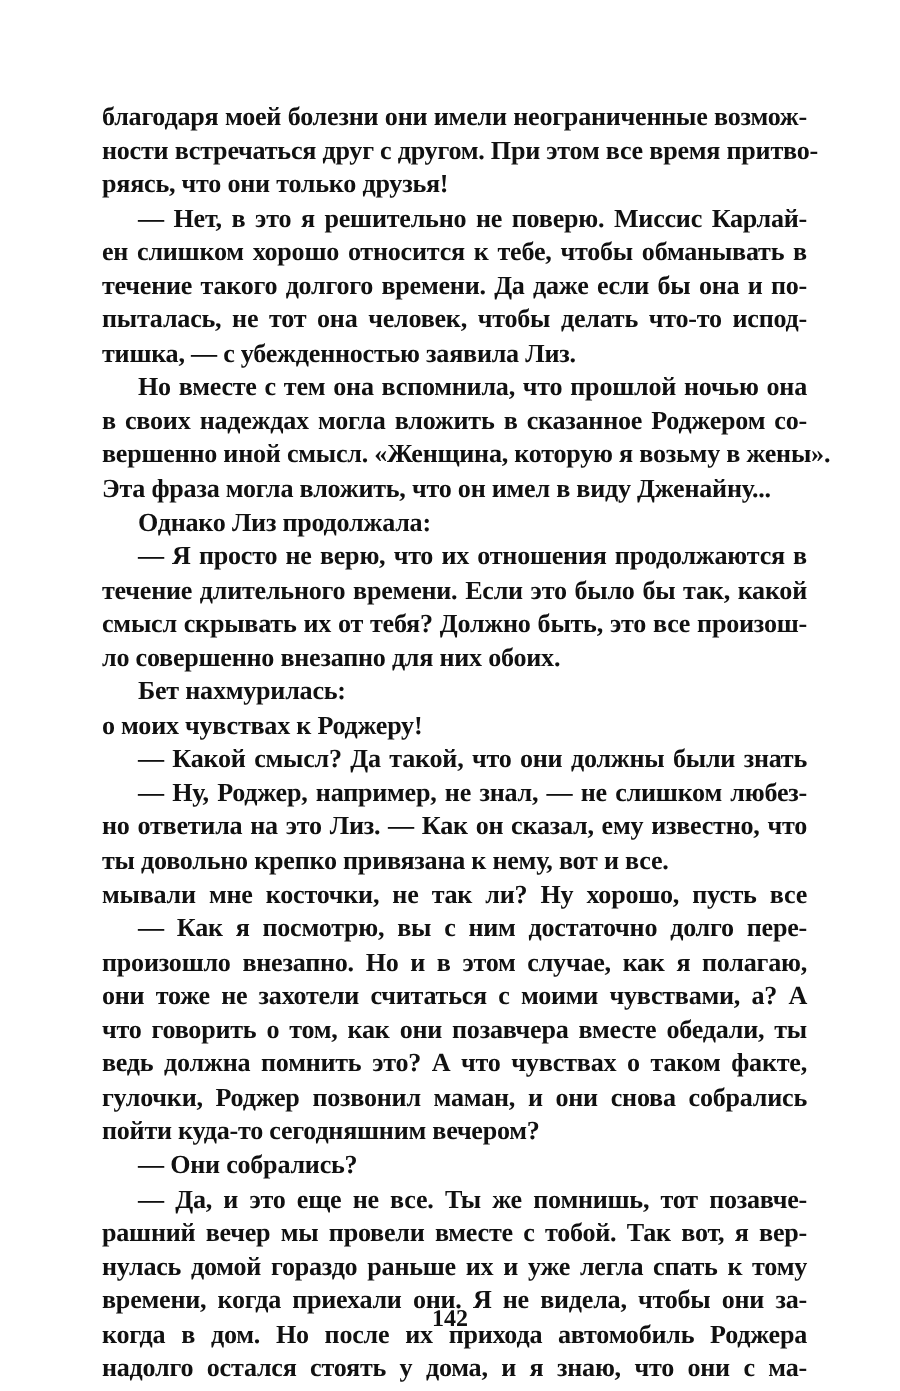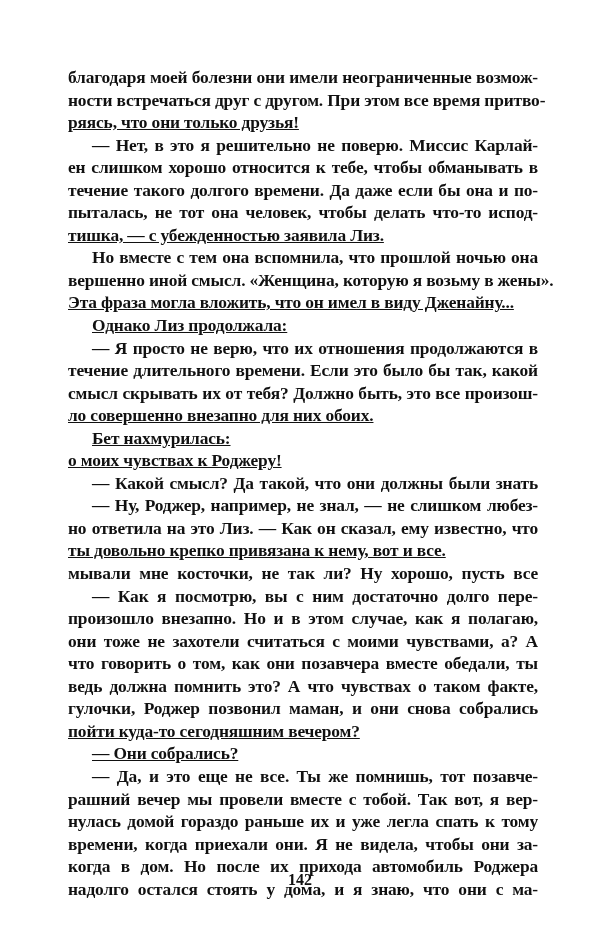--- a/index.html
+++ b/index.html
@@ -17,21 +17,21 @@
     letter-spacing: -0.15px;
   }
   .line {
     display: block;
     white-space: nowrap;
     text-align: justify;
     text-align-last: justify;
     height: 22.55px;
     overflow: visible;
   }
-  .line.last { text-align-last: left; text-decoration: underline; }
+  .line.last { text-align-last: left; }
   .line.indent { padding-left: 24px; }
   .page-number {
     position: absolute;
     left: 0;
     width: 600px;
     top: 871px;
     text-align: center;
     font-family: "Liberation Serif", "DejaVu Serif", serif;
     font-size: 16px;
     font-weight: bold;
@@ -44,20 +44,21 @@
 <div class="page" id="page-body">
     <span class="line">благодаря моей болезни они имели неограниченные возмож-</span>
     <span class="line">ности встречаться друг с другом. При этом все время притво-</span>
     <span class="line last">ряясь, что они только друзья!</span>
     <span class="line indent">— Нет, в это я решительно не поверю. Миссис Карлай-</span>
     <span class="line">ен слишком хорошо относится к тебе, чтобы обманывать в</span>
     <span class="line">течение такого долгого времени. Да даже если бы она и по-</span>
     <span class="line">пыталась, не тот она человек, чтобы делать что-то испод-</span>
     <span class="line last">тишка, — с убежденностью заявила Лиз.</span>
     <span class="line indent">Но вместе с тем она вспомнила, что прошлой ночью она</span>
+    <span class="line">в своих надеждах могла вложить в сказанное Роджером со-</span>
     <span class="line">вершенно иной смысл. «Женщина, которую я возьму в жены».</span>
     <span class="line last">Эта фраза могла вложить, что он имел в виду Дженайну...</span>
     <span class="line indent last">Однако Лиз продолжала:</span>
     <span class="line indent">— Я просто не верю, что их отношения продолжаются в</span>
     <span class="line">течение длительного времени. Если это было бы так, какой</span>
     <span class="line">смысл скрывать их от тебя? Должно быть, это все произош-</span>
     <span class="line last">ло совершенно внезапно для них обоих.</span>
     <span class="line indent last">Бет нахмурилась:</span>
     <span class="line last">о моих чувствах к Роджеру!</span>
     <span class="line indent">— Какой смысл? Да такой, что они должны были знать</span>

